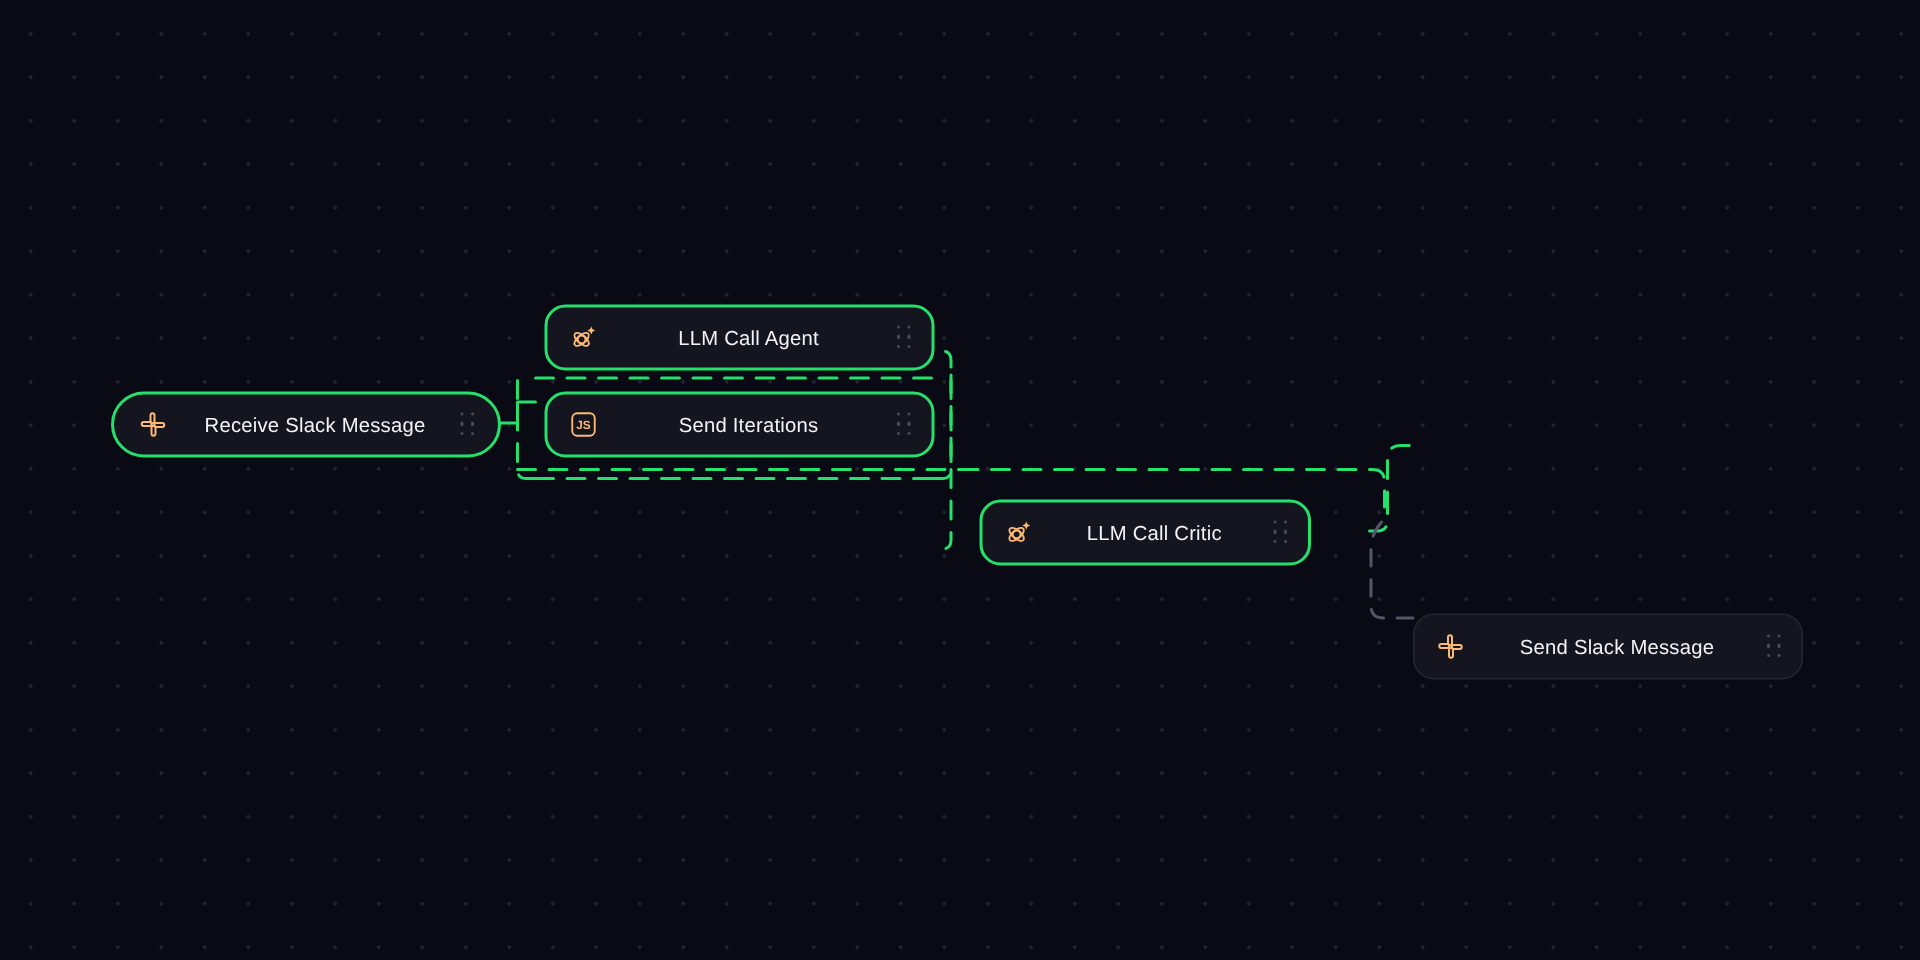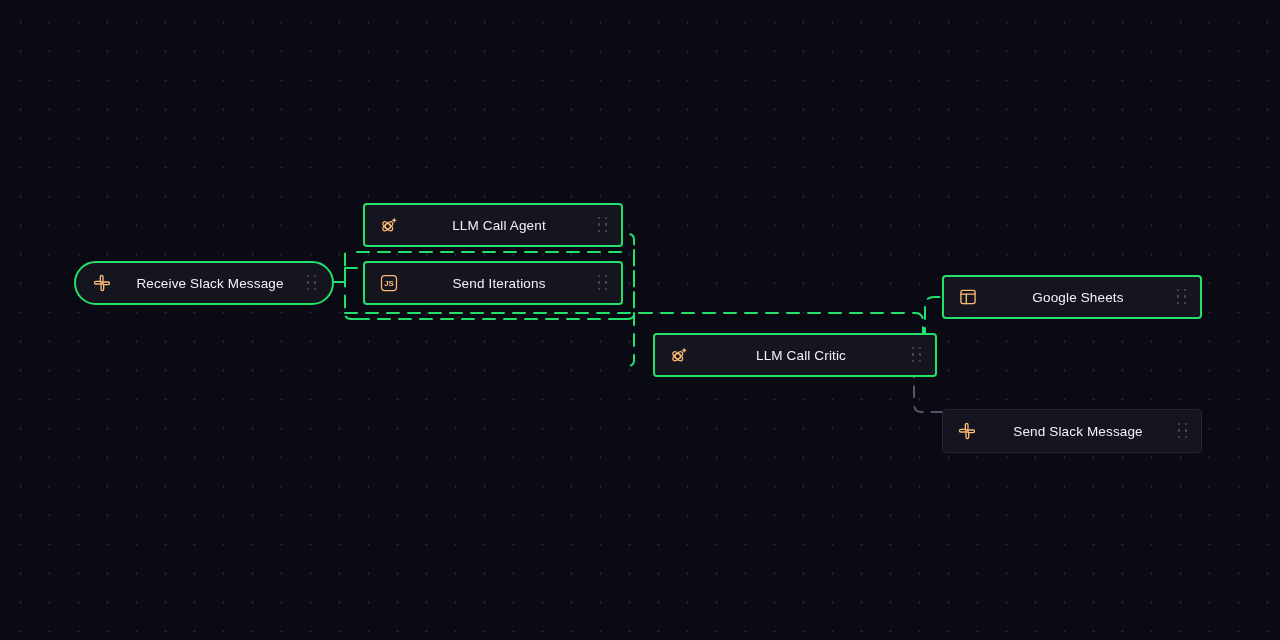--- a/index.html
+++ b/index.html
@@ -32,21 +32,21 @@
     pointer-events: none;
   }
 
   
   .node {
     position: absolute;
     display: flex;
     align-items: center;
     background: #15151f;
     border: 2px solid #25e06a;
-    border-radius: 4px;
+    border-radius: 14px;
     height: 44px;
     padding: 0 12px;
     z-index: 5;
   }
   .node.pill {
     border-radius: 999px;
     padding: 13px 14px;
   }
   .node.plain {
     border: 1px solid #272733;
@@ -179,58 +179,40 @@
     <span class="node-handle">
       <i></i>
         <i></i>
         <i></i>
         <i></i>
         <i></i>
         <i></i>
     </span>
   </div>
 
-  <div class="node" style="left:653px; top:333px; width:284px;">
+  <div class="node" style="left:653px; top:333px; width:221px;">
     <span class="node-icon">
       <svg width="20" height="20" viewBox="0 0 24 24" fill="none" stroke="currentColor" stroke-width="1.5" stroke-linecap="round" stroke-linejoin="round">
         <circle cx="10.5" cy="13.5" r="3.1"></circle>
         <ellipse cx="10.5" cy="13.5" rx="7" ry="3.3" transform="rotate(-40 10.5 13.5)"></ellipse>
         <ellipse cx="10.5" cy="13.5" rx="7" ry="3.3" transform="rotate(40 10.5 13.5)"></ellipse>
         <path d="M18.2 3.2 L19.2 5.4 L21.4 6.4 L19.2 7.4 L18.2 9.6 L17.2 7.4 L15 6.4 L17.2 5.4 Z" fill="currentColor" stroke="none"></path>
       </svg>
     </span>
     <span class="node-label">LLM Call Critic</span>
     <span class="node-handle">
       <i></i>
         <i></i>
         <i></i>
         <i></i>
         <i></i>
         <i></i>
     </span>
   </div>
 
-  <div class="node" style="left:942px; top:275px; width:260px;">
-    <span class="node-icon">
-      <svg width="20" height="20" viewBox="0 0 24 24" fill="none" stroke="currentColor" stroke-width="1.6" stroke-linecap="round" stroke-linejoin="round">
-        <rect x="3.5" y="4" width="17" height="16" rx="2.5"></rect>
-        <line x1="3.5" y1="8.5" x2="20.5" y2="8.5"></line>
-        <line x1="10" y1="8.5" x2="10" y2="20"></line>
-      </svg>
-    </span>
-    <span class="node-label">Google Sheets</span>
-    <span class="node-handle">
-      <i></i>
-        <i></i>
-        <i></i>
-        <i></i>
-        <i></i>
-        <i></i>
-    </span>
-  </div>
 
   <div class="node plain" style="left:942px; top:409px; width:260px;">
     <span class="node-icon">
       <svg width="20" height="20" viewBox="0 0 24 24" fill="none" stroke="currentColor" stroke-width="1.6" stroke-linecap="round" stroke-linejoin="round">
         <rect x="3" y="10" width="8" height="3.2" rx="1.6"></rect>
         <rect x="13" y="10.8" width="8" height="3.2" rx="1.6"></rect>
         <rect x="10" y="3" width="3.2" height="8" rx="1.6"></rect>
         <rect x="10.8" y="13" width="3.2" height="8" rx="1.6"></rect>
       </svg>
     </span>

